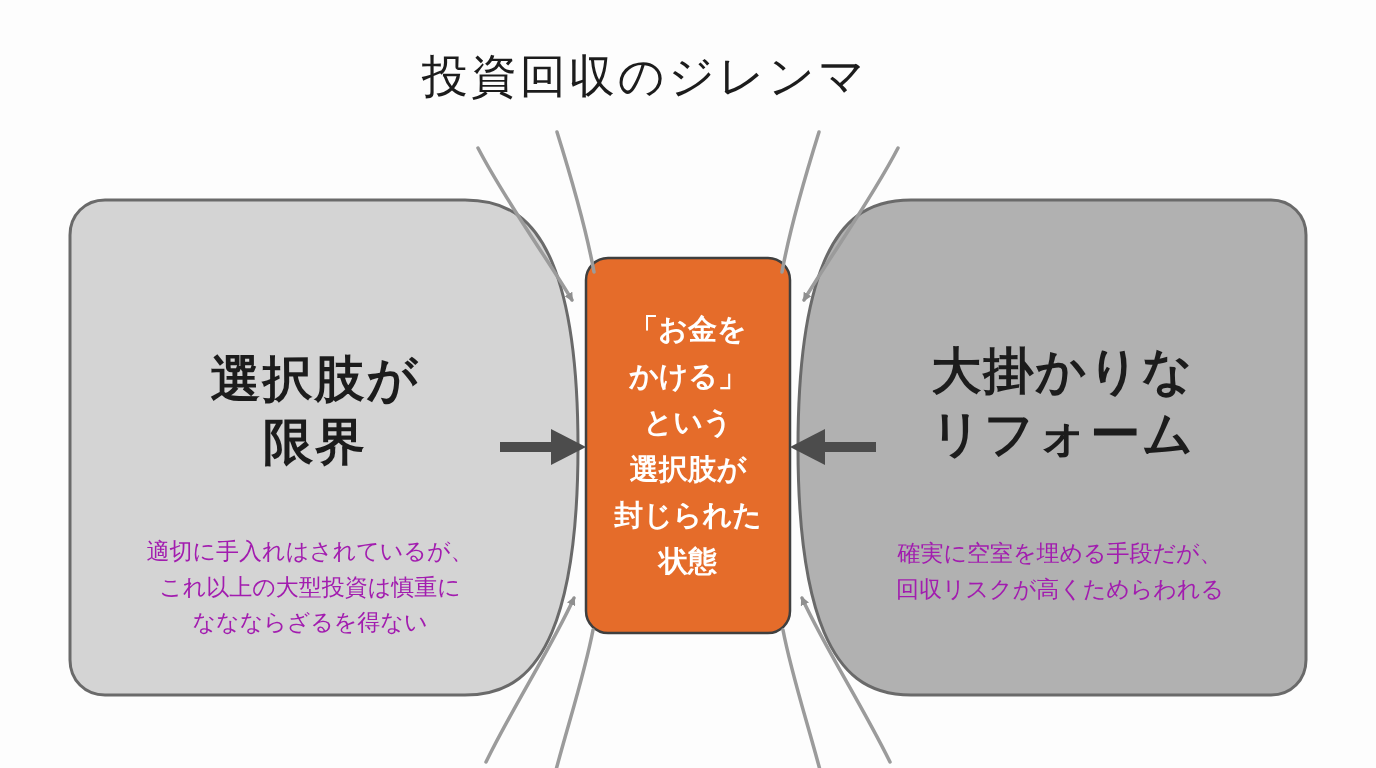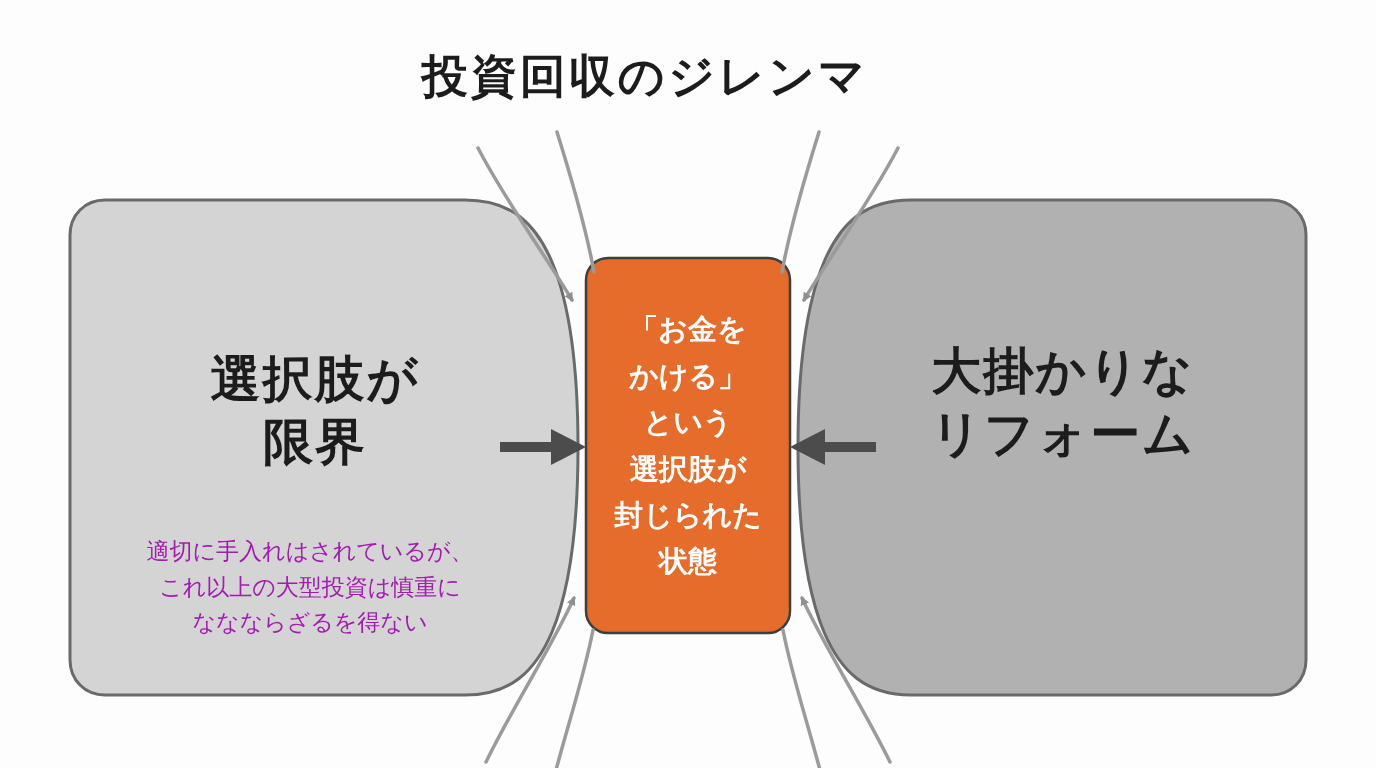--- a/index.html
+++ b/index.html
@@ -25,21 +25,21 @@
     position: absolute;
     white-space: pre-line;
     text-align: center;
     color: #1c1c1c;
   }
   .title {
     left: 0;
     top: 46px;
     width: 1290px;
     font-size: 46px;
-    font-weight: 700;
+    font-weight: 400;
     letter-spacing: 3px;
   }
   .heading {
     font-size: 50px;
     font-weight: 700;
     line-height: 1.25;
     letter-spacing: 2px;
   }
   .left-heading  { left: 80px;  top: 348px; width: 470px; }
   .right-heading { left: 813px; top: 340px; width: 500px; }
@@ -121,14 +121,16 @@
   <div class="txt center-text">「お金を
 かける」
 という
 選択肢が
 封じられた
 状態</div>
 
   <div class="txt heading right-heading">大掛かりな
 リフォーム</div>
 
+  <div class="txt body-text right-body">確実に空室を埋める手段だが、
+回収リスクが高くためらわれる</div>
 
 </div>
 
 </body></html>

